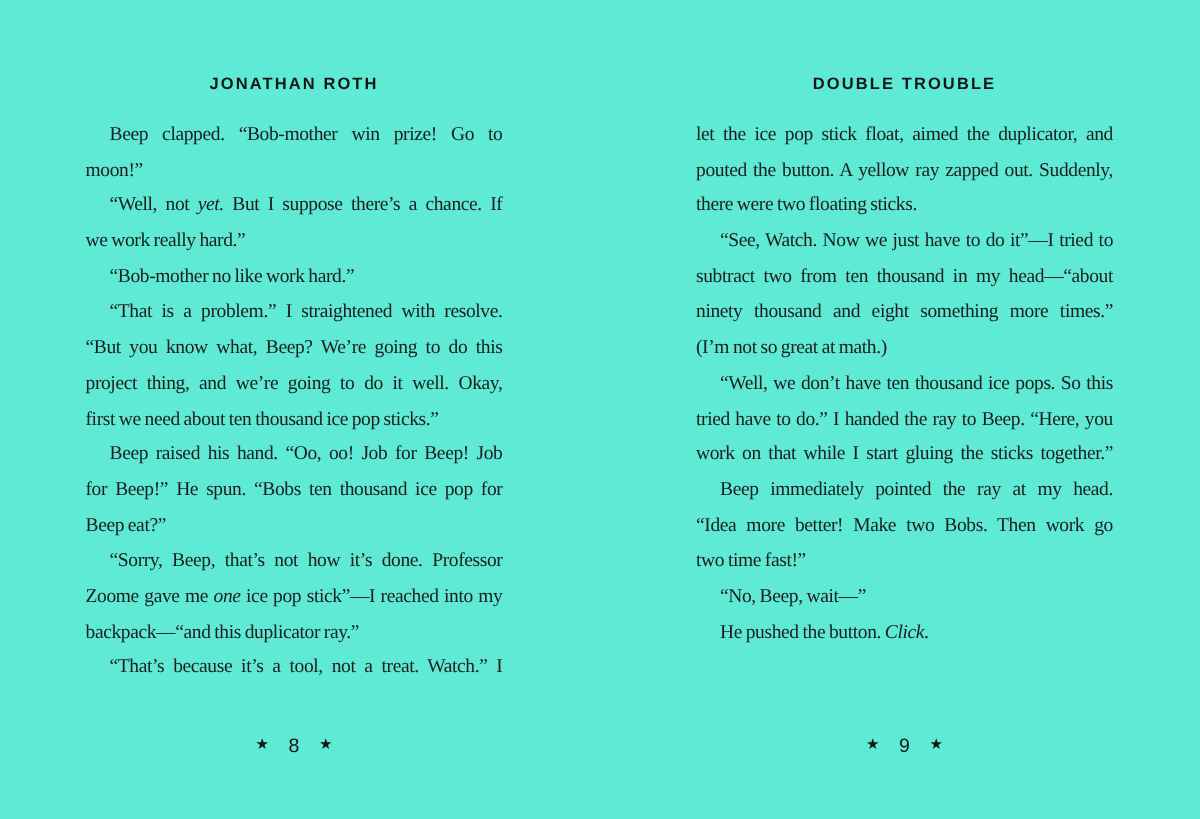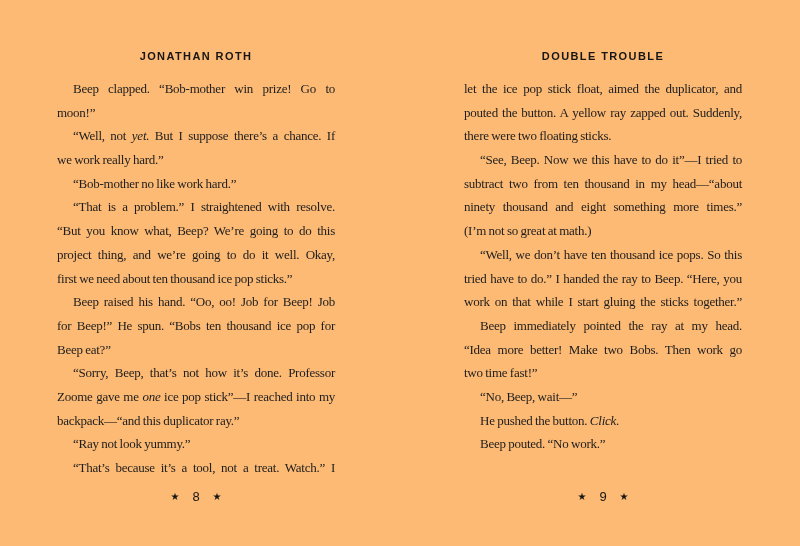--- a/index.html
+++ b/index.html
@@ -5,21 +5,21 @@
   html, body { margin: 0; padding: 0; }
   body {
     width: 800px; height: 546px;
     background: #ffffff;
     font-family: "Liberation Serif", serif;
     overflow: hidden;
   }
   .spread {
     position: relative;
     width: 800px; height: 546px;
-    background: #fdba74;
+    background: #5eead4;
   }
   .page {
     position: absolute;
     top: 0; height: 546px; width: 278px;
   }
   .page.left  { left: 57px; }
   .page.right { left: 464px; }
   .running-head {
     position: absolute;
     top: 50px; left: 0; right: 0;
@@ -73,49 +73,47 @@
         <div class="line just indent">“That is a problem.” I straightened with resolve.</div>
         <div class="line just">“But you know what, Beep? We’re going to do this</div>
         <div class="line just">project thing, and we’re going to do it well. Okay,</div>
         <div class="line">first we need about ten thousand ice pop sticks.”</div>
         <div class="line just indent">Beep raised his hand. “Oo, oo! Job for Beep! Job</div>
         <div class="line just">for Beep!” He spun. “Bobs ten thousand ice pop for</div>
         <div class="line">Beep eat?”</div>
         <div class="line just indent">“Sorry, Beep, that’s not how it’s done. Professor</div>
         <div class="line just">Zoome gave me <em>one</em> ice pop stick”—I reached into my</div>
         <div class="line">backpack—“and this duplicator ray.”</div>
-        <div class="line indent">“Ray not look yummy.”</div>
         <div class="line just indent">“That’s because it’s a tool, not a treat. Watch.” I</div>
       </div>
     <footer class="page-footer">
       <span class="star">★</span>
       <span class="folio">8</span>
       <span class="star">★</span>
     </footer>
   </section>
 
   <section class="page right">
     <header class="running-head">DOUBLE TROUBLE</header>
     <div class="page-body">
         <div class="line just">let the ice pop stick float, aimed the duplicator, and</div>
         <div class="line just">pouted the button. A yellow ray zapped out. Suddenly,</div>
         <div class="line">there were two floating sticks.</div>
-        <div class="line just indent">“See, Beep. Now we this have to do it”—I tried to</div>
+        <div class="line just indent">“See, Watch. Now we just have to do it”—I tried to</div>
         <div class="line just">subtract two from ten thousand in my head—“about</div>
         <div class="line just">ninety thousand and eight something more times.”</div>
         <div class="line">(I’m not so great at math.)</div>
         <div class="line just indent">“Well, we don’t have ten thousand ice pops. So this</div>
         <div class="line just">tried have to do.” I handed the ray to Beep. “Here, you</div>
         <div class="line just">work on that while I start gluing the sticks together.”</div>
         <div class="line just indent">Beep immediately pointed the ray at my head.</div>
         <div class="line just">“Idea more better! Make two Bobs. Then work go</div>
         <div class="line">two time fast!”</div>
         <div class="line indent">“No, Beep, wait—”</div>
         <div class="line indent">He pushed the button. <em>Click</em>.</div>
-        <div class="line indent">Beep pouted. “No work.”</div>
       </div>
     <footer class="page-footer">
       <span class="star">★</span>
       <span class="folio">9</span>
       <span class="star">★</span>
     </footer>
   </section>
 
 </main>
 

